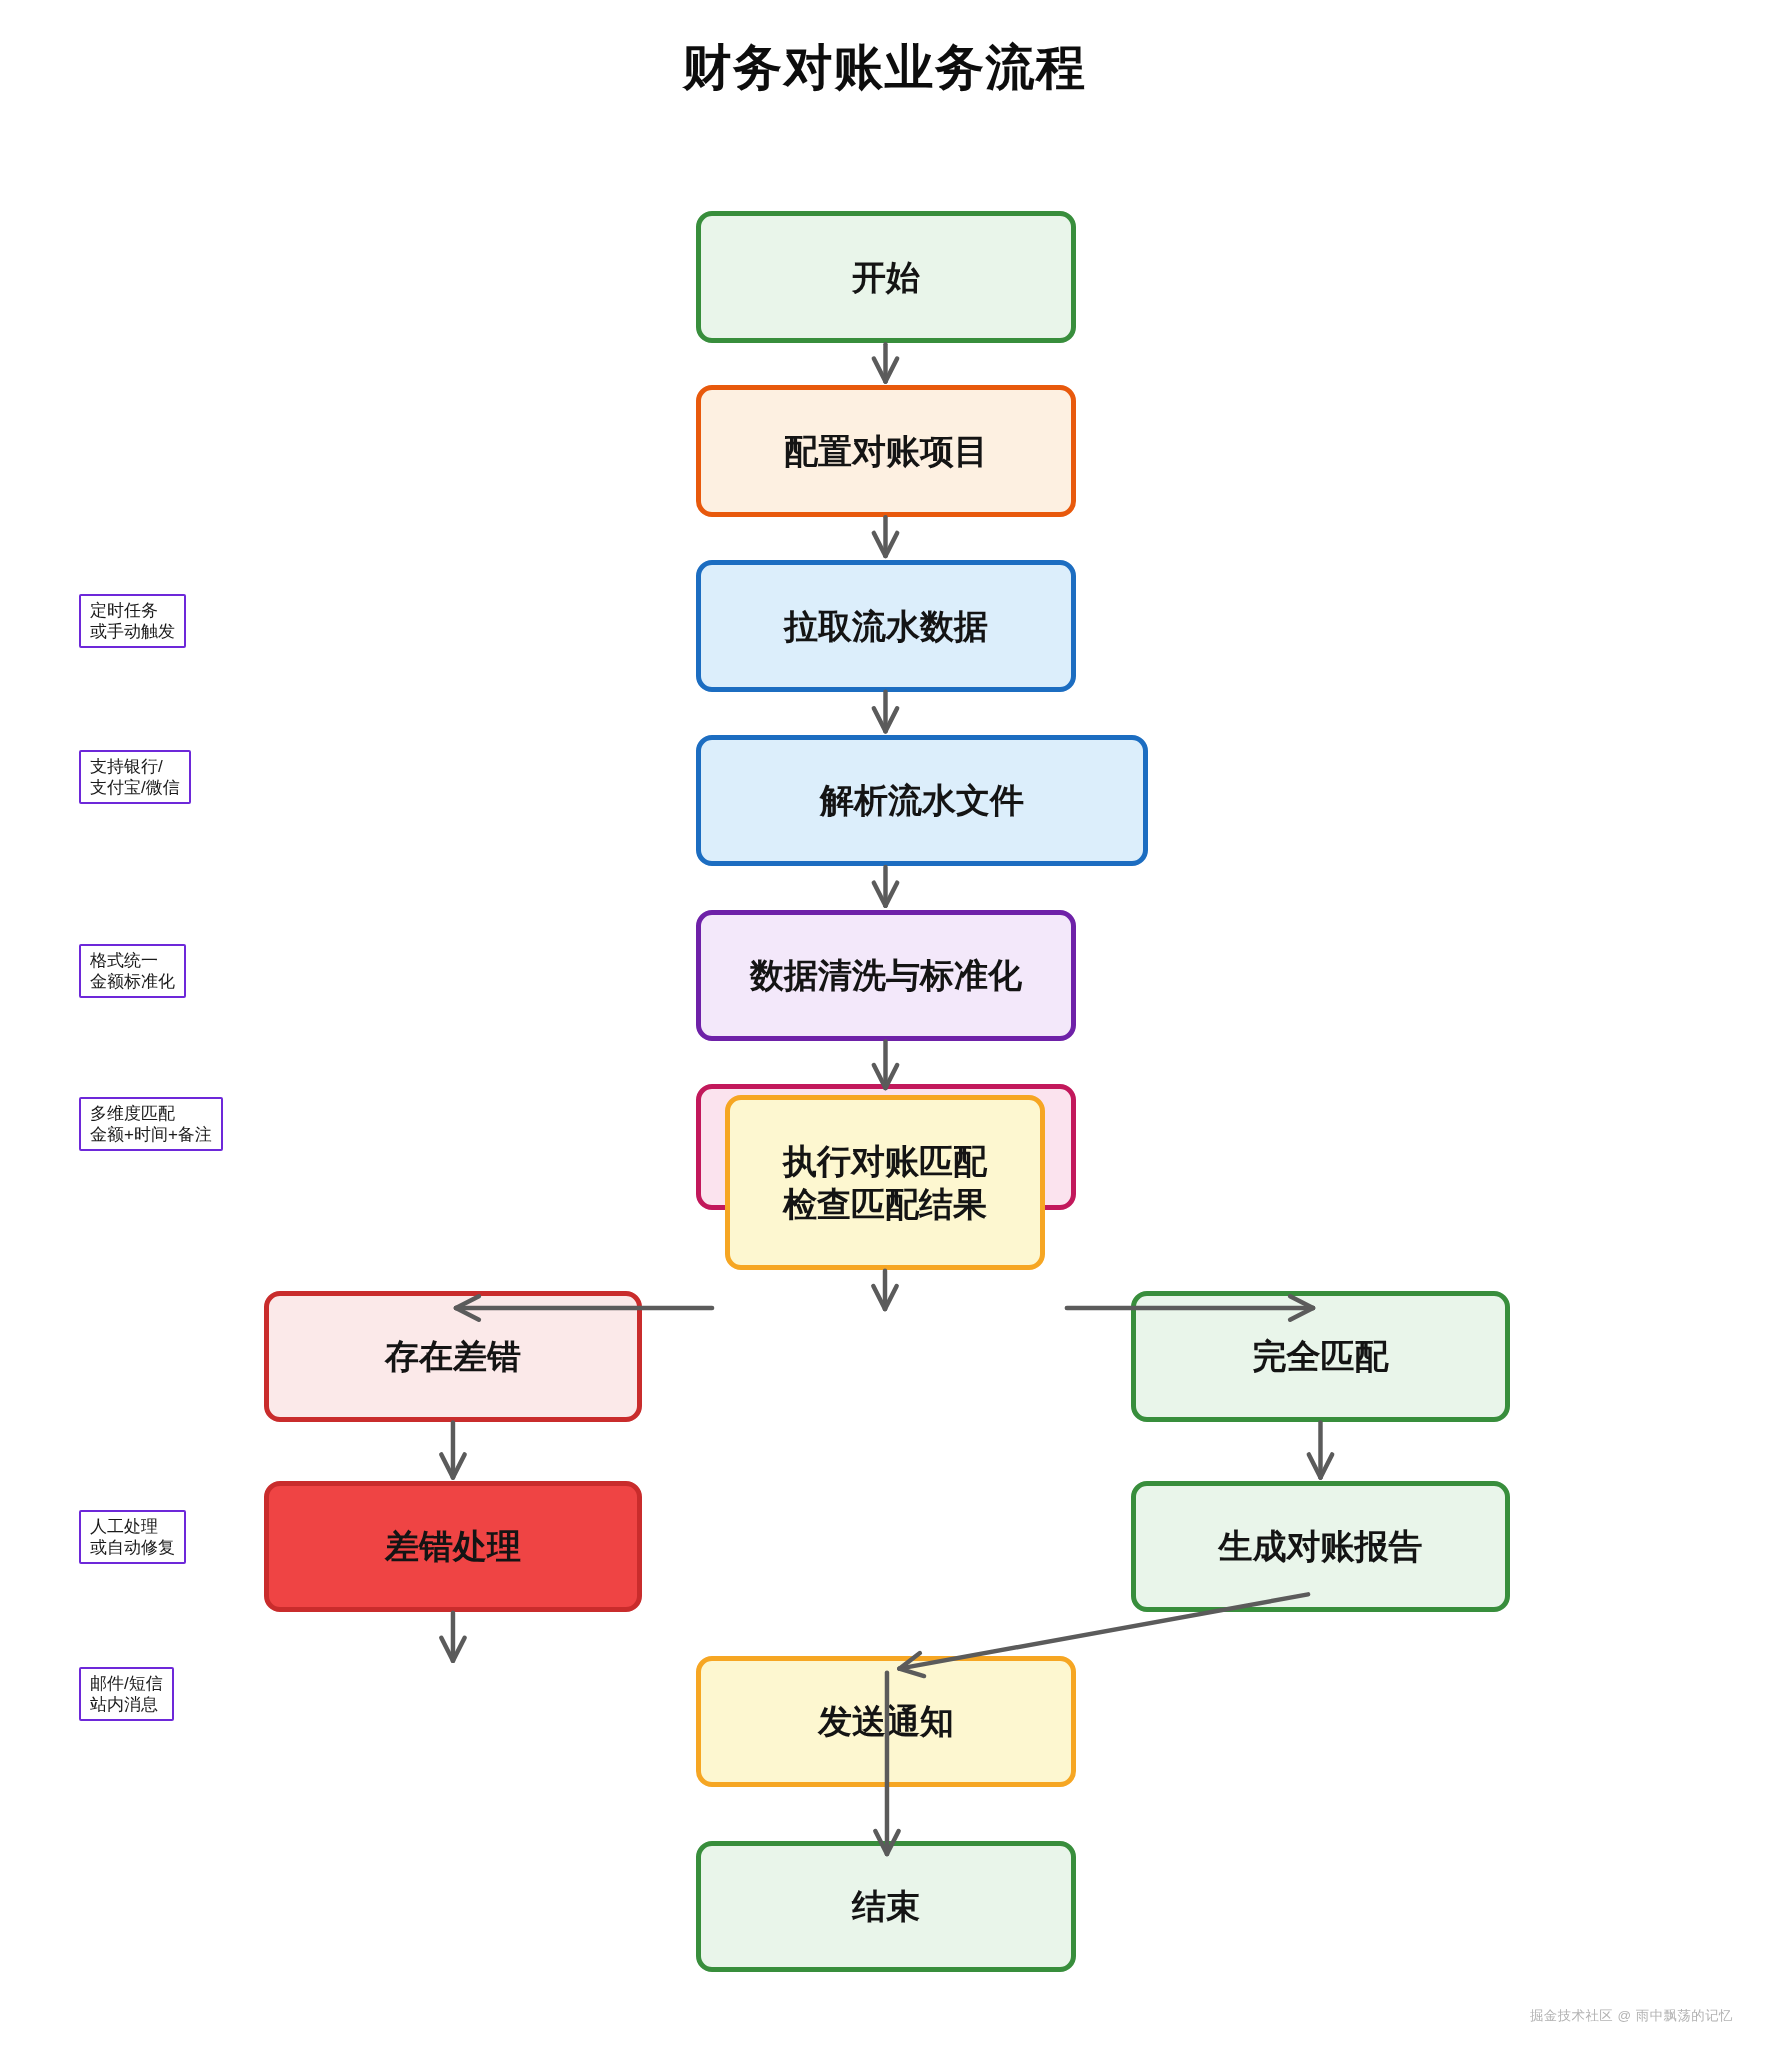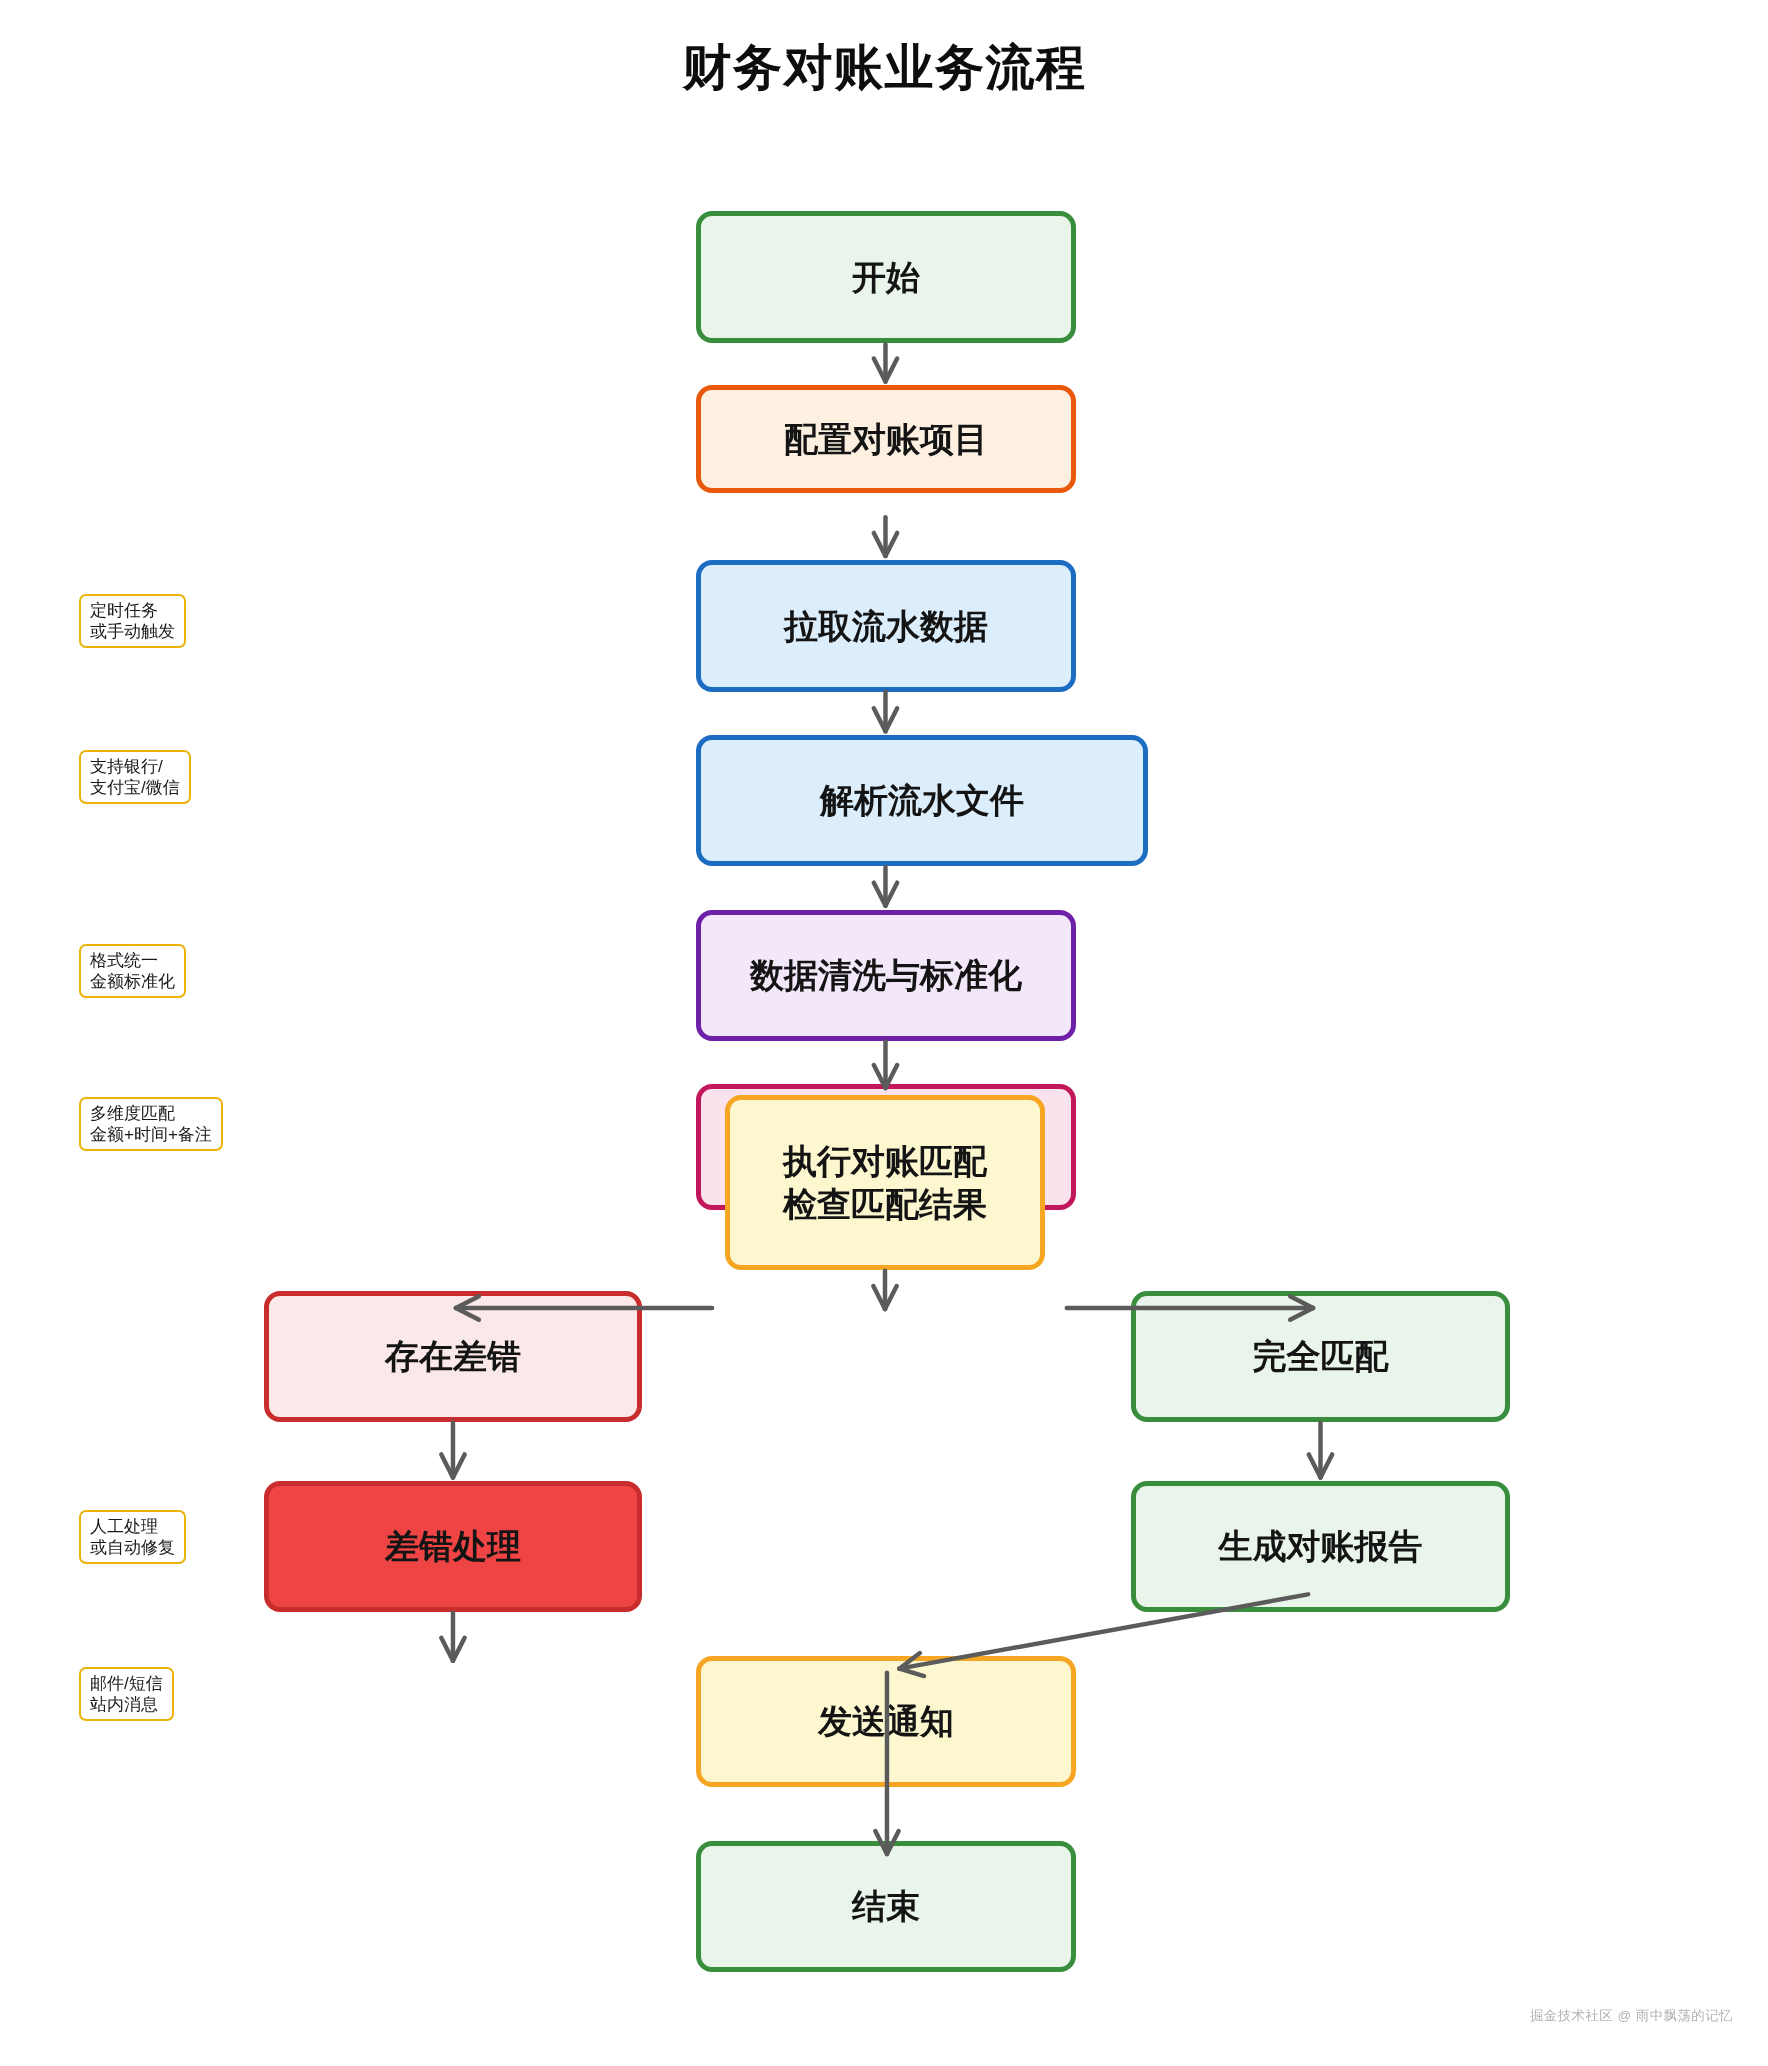--- a/index.html
+++ b/index.html
@@ -3,37 +3,37 @@
 <meta charset="utf-8">
 <style>
   html,body{margin:0;padding:0;background:#ffffff;}
   #canvas{position:relative;width:1769px;height:2066px;background:#ffffff;overflow:hidden;
           font-family:"Liberation Sans","DejaVu Sans",sans-serif;}
   .page-title{position:absolute;left:0;right:0;top:35px;text-align:center;
               font-size:49px;font-weight:bold;color:#0d0d0d;letter-spacing:1.5px;}
   .node{position:absolute;box-sizing:border-box;border:5px solid #000;border-radius:16px;
         display:flex;flex-direction:column;align-items:center;justify-content:center;z-index:1;}
   .node span{font-size:34px;font-weight:bold;color:#141414;line-height:43px;white-space:nowrap;}
-  .annot{position:absolute;box-sizing:border-box;border:2px solid #eab308;border-radius:7px;
+  .annot{position:absolute;box-sizing:border-box;border:2px solid #6d28d9;border-radius:2px;
          padding:4px 9px;background:#ffffff;z-index:1;}
   .annot span{display:block;font-size:17px;line-height:21px;color:#1a1a1a;white-space:nowrap;}
   #arrows{position:absolute;left:0;top:0;z-index:5;pointer-events:none;}
   .watermark{position:absolute;right:36px;top:2007px;font-size:13.4px;color:#b3b3b3;
              text-shadow:0.5px 0.5px 0.5px #ffffff;letter-spacing:0.5px;}
 </style>
 </head>
 <body>
 
 <div id="canvas">
   <div class="page-title">财务对账业务流程</div>
   <div id="nodes-layer">
       <div class="node" style="left: 696px; top: 211px; width: 380px; height: 132px; background: rgb(233, 245, 234); border-color: rgb(56, 142, 60);">
         <span>开始</span>
       </div>
-      <div class="node" style="left: 696px; top: 385px; width: 380px; height: 108px; background: rgb(253, 240, 225); border-color: rgb(232, 89, 12);">
+      <div class="node" style="left: 696px; top: 385px; width: 380px; height: 132px; background: rgb(253, 240, 225); border-color: rgb(232, 89, 12);">
         <span>配置对账项目</span>
       </div>
       <div class="node" style="left: 696px; top: 560px; width: 380px; height: 132px; background: rgb(220, 238, 251); border-color: rgb(28, 109, 193);">
         <span>拉取流水数据</span>
       </div>
       <div class="node" style="left: 696px; top: 735px; width: 452px; height: 131px; background: rgb(220, 238, 251); border-color: rgb(28, 109, 193);">
         <span>解析流水文件</span>
       </div>
       <div class="node" style="left: 696px; top: 910px; width: 380px; height: 131px; background: rgb(243, 232, 250); border-color: rgb(110, 33, 168);">
         <span>数据清洗与标准化</span>

